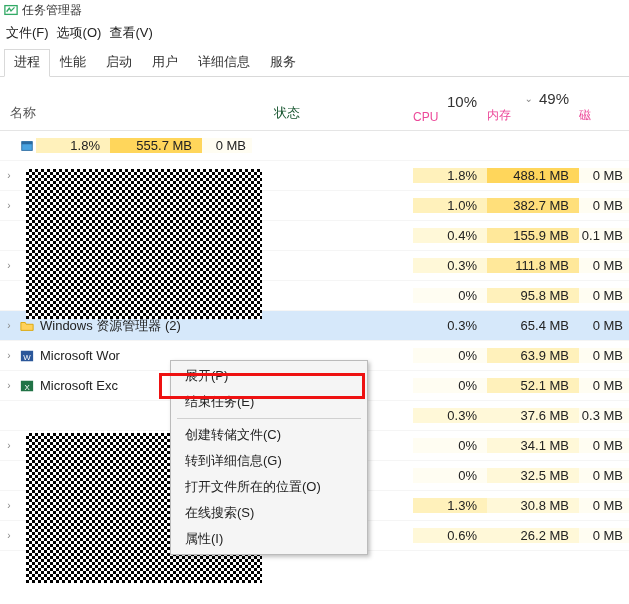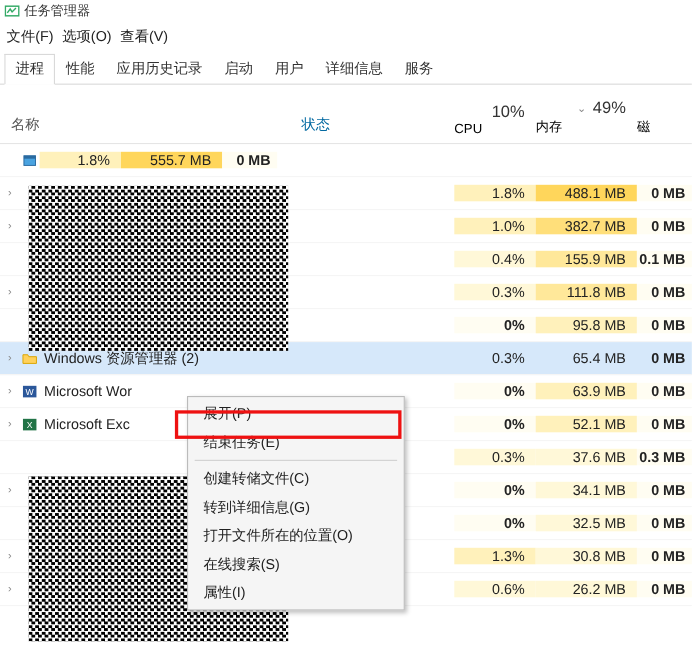--- a/index.html
+++ b/index.html
@@ -12,42 +12,42 @@
 
   .menubar { display: flex; gap: 8px; padding: 4px 6px 6px; font-size: 13px; color: #222; }
   .menubar span { cursor: default; }
 
   .tabs { display: flex; border-bottom: 1px solid #d9d9d9; padding-left: 4px; }
   .tab { padding: 3px 9px 5px; font-size: 13px; color: #333; border: 1px solid transparent; border-bottom: none; position: relative; top: 1px; }
   .tab.active { border-color: #d9d9d9; background: #fff; border-bottom: 1px solid #fff; }
 
   .headers { display: flex; align-items: flex-end; height: 54px; border-bottom: 1px solid #e5e5e5; }
   .col-name { flex: 0 0 268px; padding: 0 0 8px 10px; font-size: 13px; color: #555; }
-  .col-status { flex: 0 0 145px; padding: 0 0 8px 6px; font-size: 13px; color: #0369a1; }
+  .col-status { flex: 0 0 145px; padding: 0 0 8px 6px; font-size: 13px; color: #14532d; }
   .col-cpu, .col-mem, .col-disk { text-align: left; padding: 6px 10px 6px 0; font-size: 13px; color: #555; }
   .col-cpu { flex: 0 0 74px; }
   .col-mem { flex: 0 0 92px; }
   .col-disk { flex: 0 0 50px; }
   .col-head-top { font-size: 15px; color: #333; display:flex; justify-content:flex-end; align-items:center; gap:6px; }
-  .col-head-bot { font-size: 12px; color: #000000; }
+  .col-head-bot { font-size: 12px; color: #ec4899; }
   .chev { font-size: 10px; color: #888; }
 
   .rows { }
   .row { display: flex; align-items: center; height: 30px; border-bottom: 1px solid #f5f5f5; }
   .row .exp { flex: 0 0 18px; text-align: center; color: #888; font-size: 10px; }
   .row .icon { flex: 0 0 18px; display:flex; align-items:center; justify-content:center; }
   .row .icon svg { width: 14px; height: 14px; }
   .row .name { flex: 1; padding-left: 4px; font-size: 13px; color: #222; white-space: nowrap; overflow: hidden; }
   .row .status { flex: 0 0 0px; }
   .row .cpu { flex: 0 0 74px; text-align: right; padding-right: 10px; font-size: 13px; }
   .row .mem { flex: 0 0 92px; text-align: right; padding-right: 10px; font-size: 13px; }
   .row .disk { flex: 0 0 50px; text-align: right; padding-right: 6px; font-size: 13px; white-space: nowrap; }
 
   
-  .heat0 { background: #fffdf2; font-weight: bold; }
+  .heat0 { background: #fffdf2; }
   .heat1 { background: #fff8d8; }
   .heat2 { background: #fff1bb; }
   .heat3 { background: #ffe89a; }
   .heat4 { background: #ffdf7a; }
   .heat5 { background: #ffd65b; }
 
   .row.sel { background: #d6e8fa; }
   .row.sel .cpu, .row.sel .mem, .row.sel .disk { background: transparent; }
 
   
@@ -82,21 +82,20 @@
 
 <div class="menubar">
   <span>文件(F)</span>
   <span>选项(O)</span>
   <span>查看(V)</span>
 </div>
 
 <div class="tabs">
   <div class="tab active">进程</div>
   <div class="tab">性能</div>
-  <div class="tab">应用历史记录</div>
   <div class="tab">启动</div>
   <div class="tab">用户</div>
   <div class="tab">详细信息</div>
   <div class="tab">服务</div>
 </div>
 
 <div class="headers">
   <div class="col-name">名称</div>
   <div class="col-status">状态</div>
   <div class="col-cpu">

